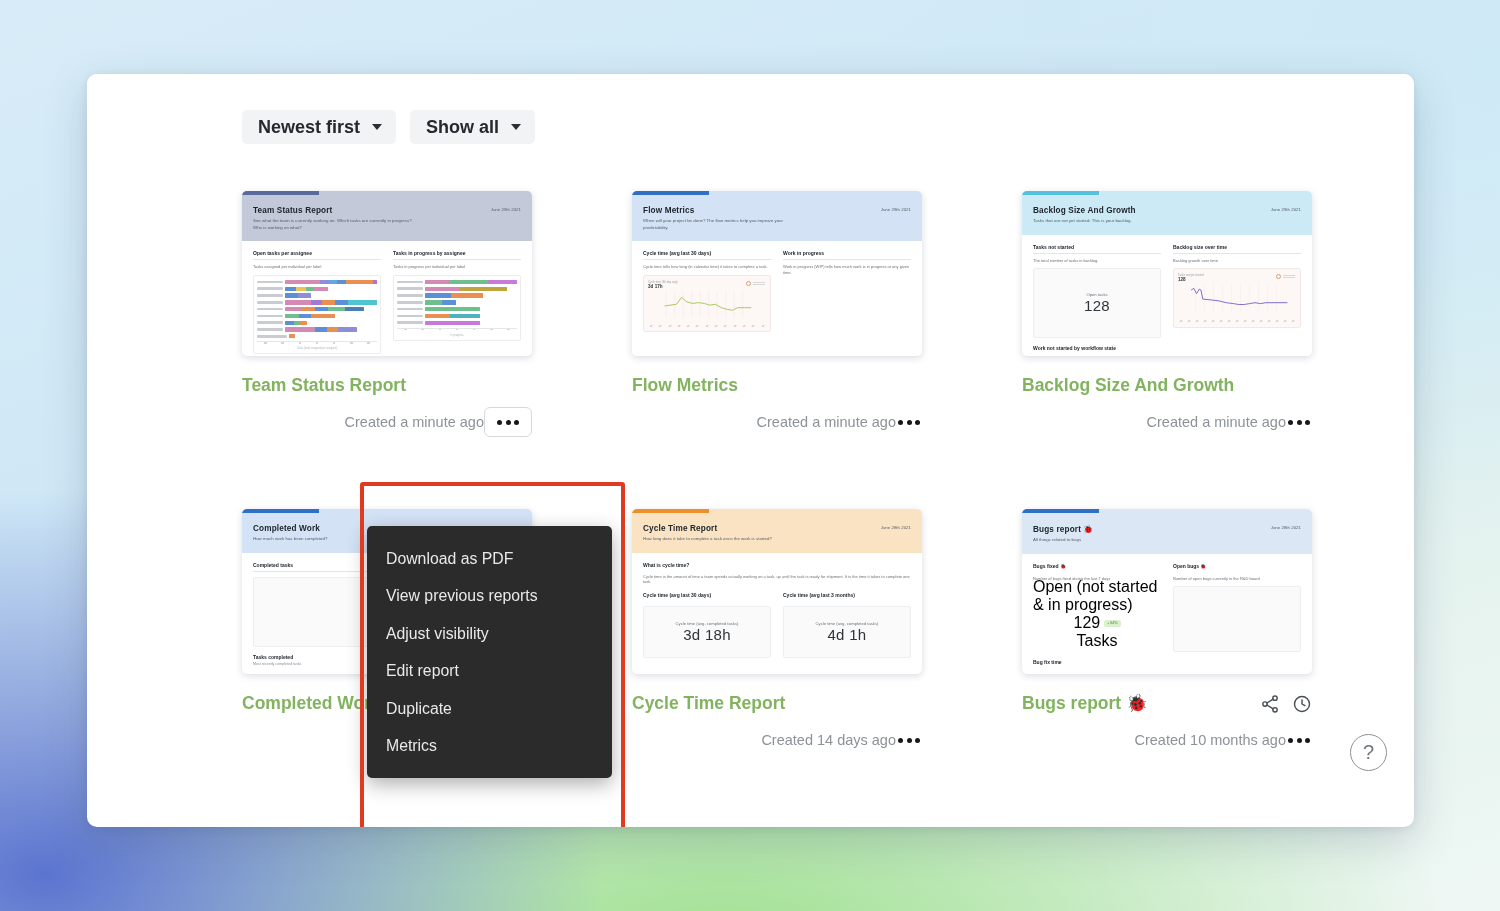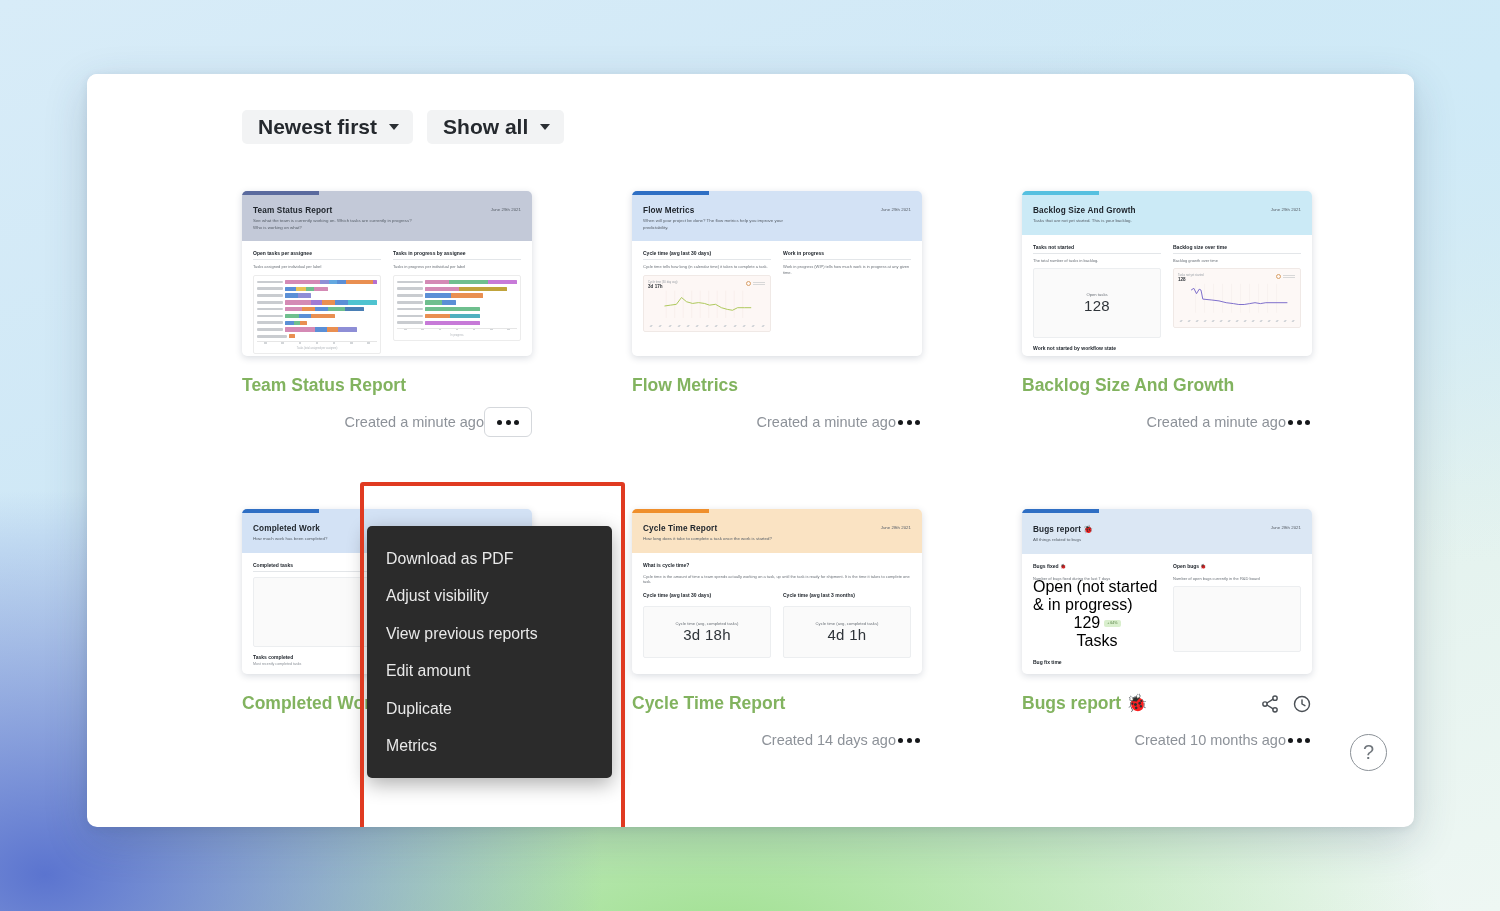--- a/index.html
+++ b/index.html
@@ -48,21 +48,21 @@
   .content { position: relative; height: 717px; background: #fff; }
 
   
   .toolbar { display: flex; gap: 14px; padding: 36px 0 0 155px; }
   .dropdown {
     background: #f2f3f4;
     border-radius: 5px;
     height: 34px;
     display: flex; align-items: center; gap: 12px;
     padding: 0 14px 0 16px;
-    font-size: 21px; font-weight: bold; color: #25292e;
+    font-size: 18px; font-weight: bold; color: #25292e;
     cursor: pointer;
   }
   .caret {
     width: 0; height: 0;
     border-left: 5px solid transparent;
     border-right: 5px solid transparent;
     border-top: 6px solid #2b2f33;
   }
 
   
@@ -710,27 +710,27 @@
         </div>
       </div>
 
     </div>
 
     <div class="ctx-menu">
       <div class="ctx-item">
           <span>Download as PDF</span>
         </div>
       <div class="ctx-item">
+          <span>View previous reports</span>
+        </div>
+      <div class="ctx-item">
           <span>Adjust visibility</span>
         </div>
       <div class="ctx-item">
-          <span>View previous reports</span>
-        </div>
-      <div class="ctx-item">
-          <span>Edit amount</span>
+          <span>Edit report</span>
         </div>
       <div class="ctx-item">
           <span>Duplicate</span>
         </div>
       <div class="ctx-item">
           <span>Metrics</span>
         </div>
 
     </div>
 

